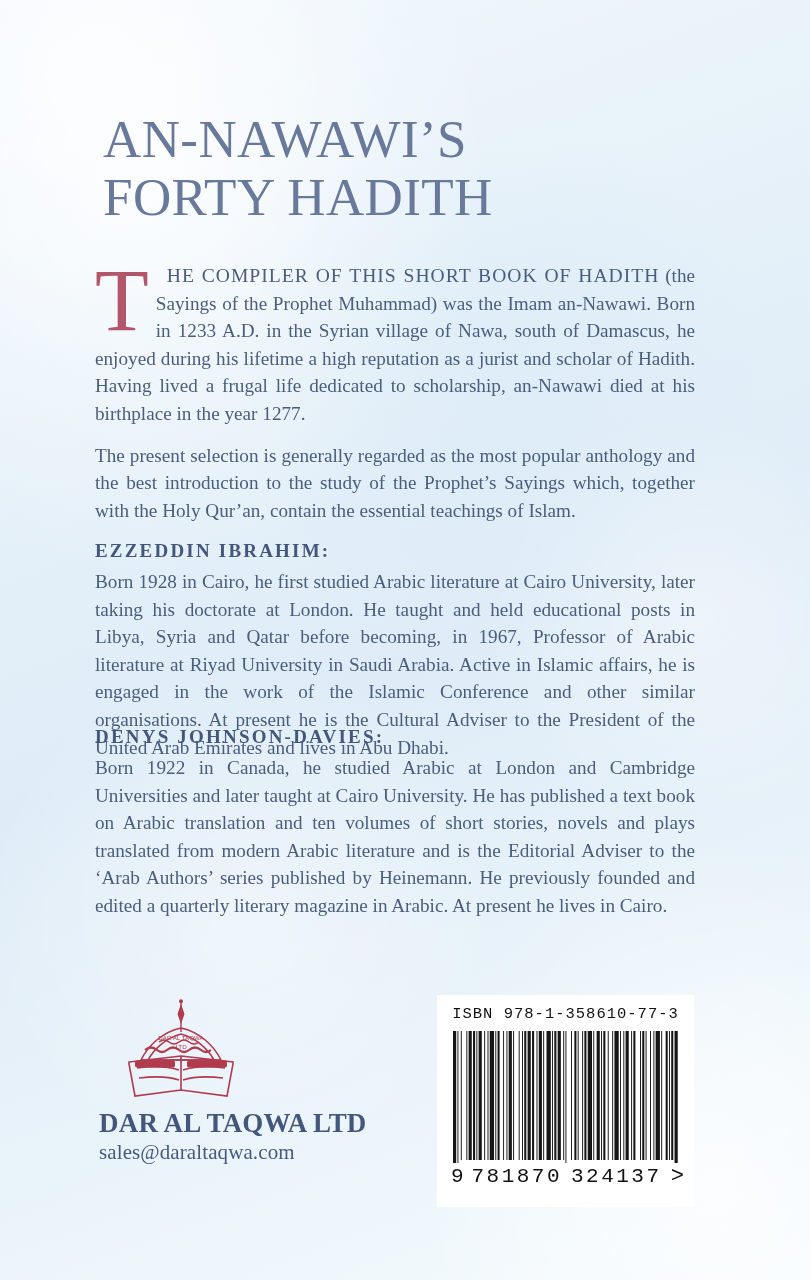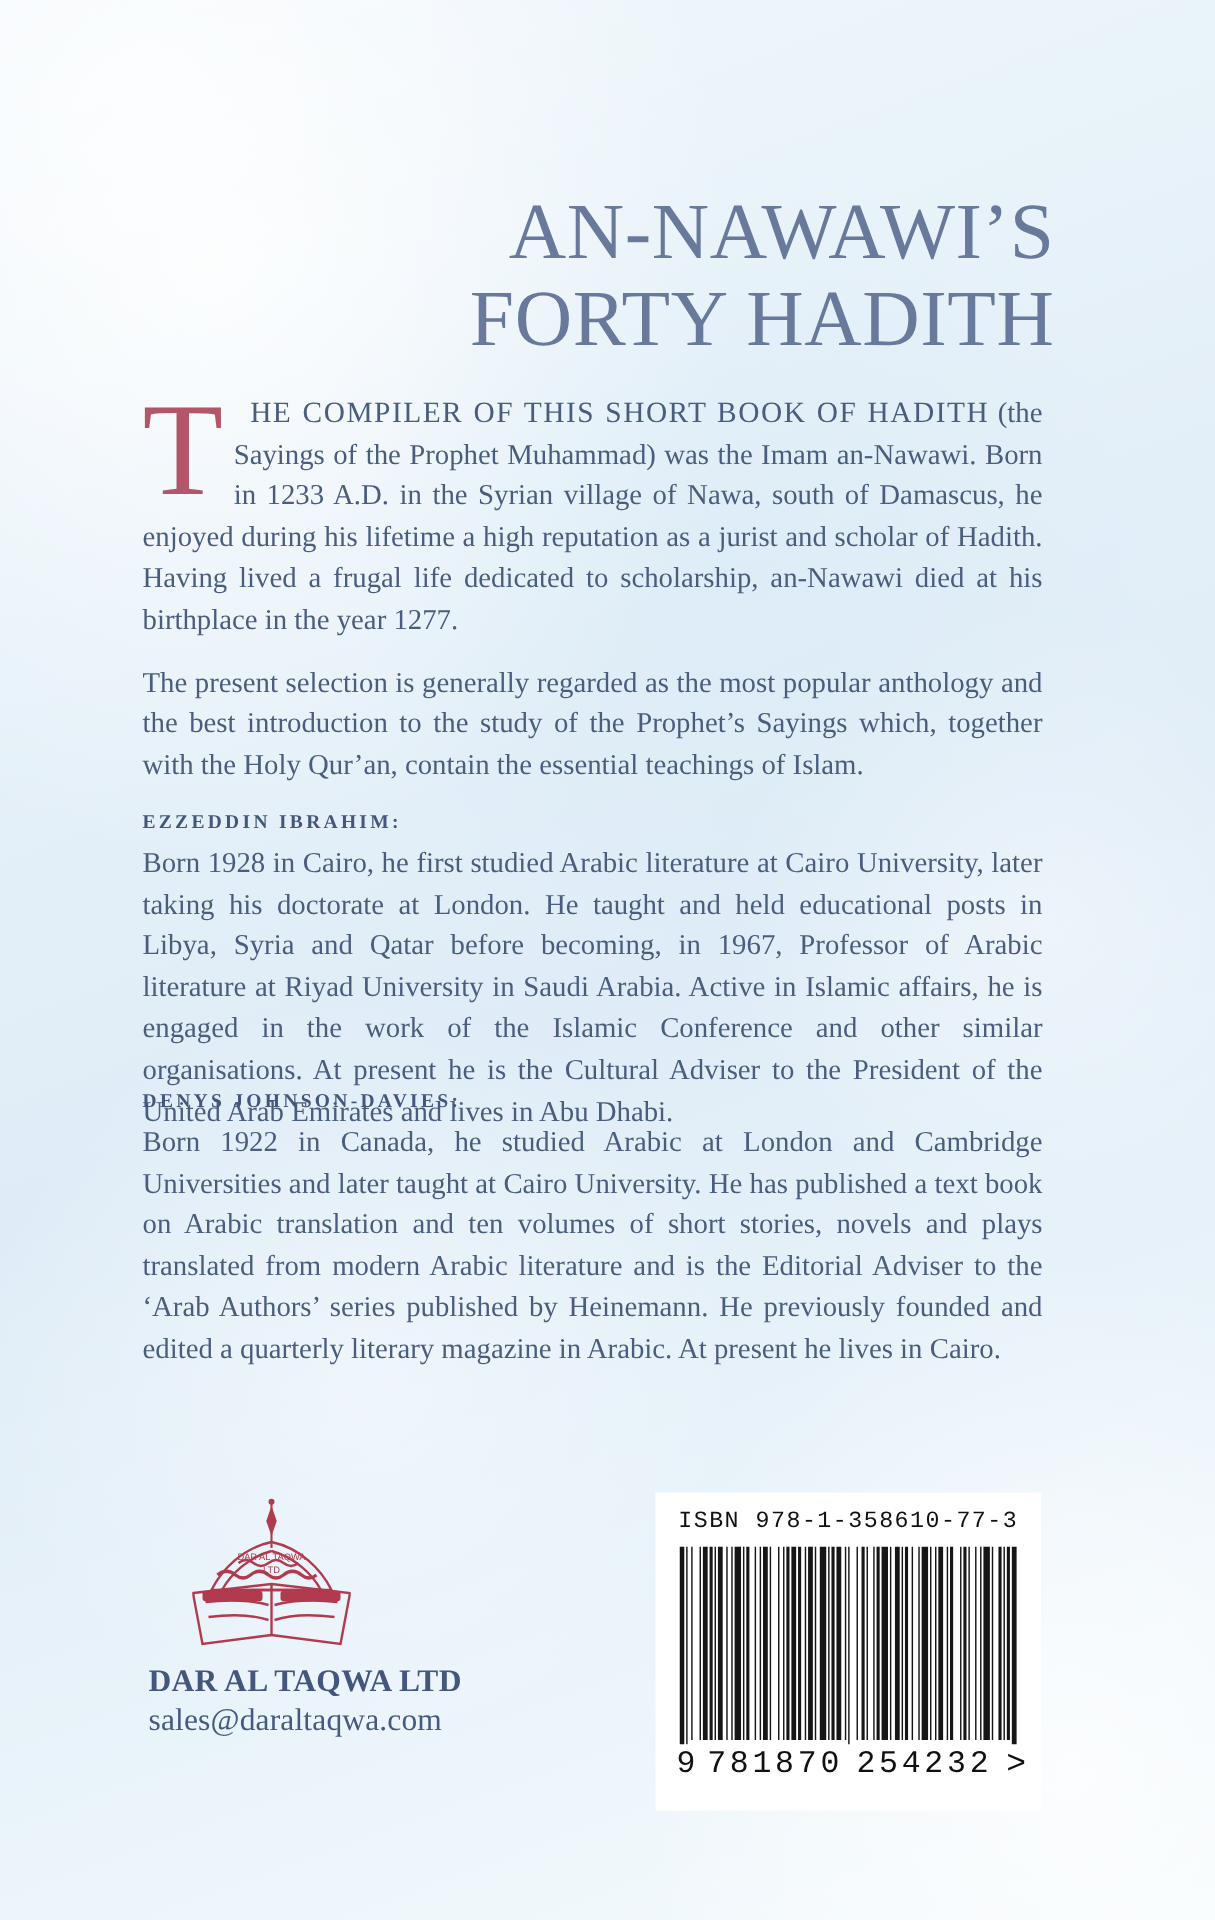--- a/index.html
+++ b/index.html
@@ -42,23 +42,22 @@
     left: 95px;
     top: 0;
     width: 610px;
     height: 1280px;
   }
 
   
   #title-block {
     position: absolute;
     left: 8px;
-    top: 128px;
+    top: 112px;
     width: 600px;
-    text-align: right;
   }
   .title-line {
     font-family: "Liberation Serif", "DejaVu Serif", serif;
     font-size: 53px;
     line-height: 1.02;
     letter-spacing: 0.4px;
     color: #68799b;
     font-weight: 400;
     white-space: nowrap;
   }
@@ -109,21 +108,21 @@
   
   .bio-block {
     position: absolute;
     left: 0;
     width: 600px;
   }
   #bio-ezzeddin { top: 540px; }
   #bio-denys    { top: 726px; }
 
   .bio-name {
-    font-size: 13px;
+    font-size: 19px;
     font-weight: bold;
     font-variant: small-caps;
     letter-spacing: 2.2px;
     color: #44577a;
     margin: 0 0 6px 0;
     text-transform: uppercase;
   }
 
   .bio-text {
     margin: 0;
@@ -144,21 +143,21 @@
 
   #publisher-logo {
     width: 132px;
     height: 104px;
     margin-left: 20px;
     display: block;
   }
 
   .pub-name {
     margin: 6px 0 0 4px;
-    font-size: 21px;
+    font-size: 27px;
     font-weight: bold;
     letter-spacing: 0.2px;
     color: #43567b;
     font-family: "Liberation Serif", "DejaVu Serif", serif;
   }
   .pub-line {
     margin: 1px 0 0 4px;
     font-size: 21px;
     line-height: 25px;
     color: #46597e;
@@ -342,17 +341,17 @@
         <rect x="202.62" y="0" width="4.30" height="129" fill="#161616"></rect>
         <rect x="208.19" y="0" width="0.96" height="129" fill="#161616"></rect>
         <rect x="212.64" y="0" width="2.08" height="129" fill="#161616"></rect>
         <rect x="215.98" y="0" width="0.96" height="129" fill="#161616"></rect>
         <rect x="218.21" y="0" width="2.08" height="129" fill="#161616"></rect>
         <rect x="221.55" y="0" width="3.19" height="132" fill="#161616"></rect>
       </svg>
     <div id="ean-digits">
       <span class="lead-digit">9</span>
       <span class="grp">781870</span>
-      <span class="grp">254232</span>
+      <span class="grp">324137</span>
       <span class="tail">&gt;</span>
     </div>
   </div>
 </div>
 
 </body></html>

